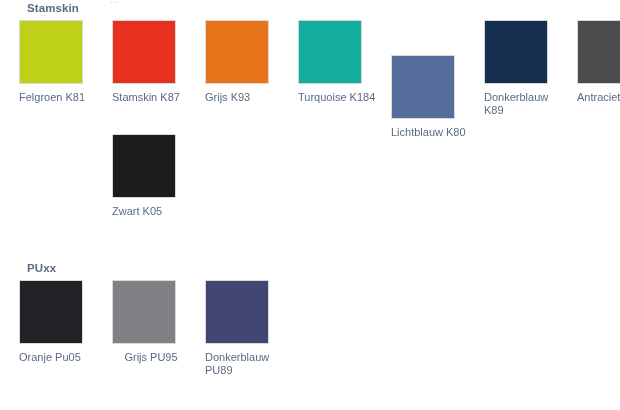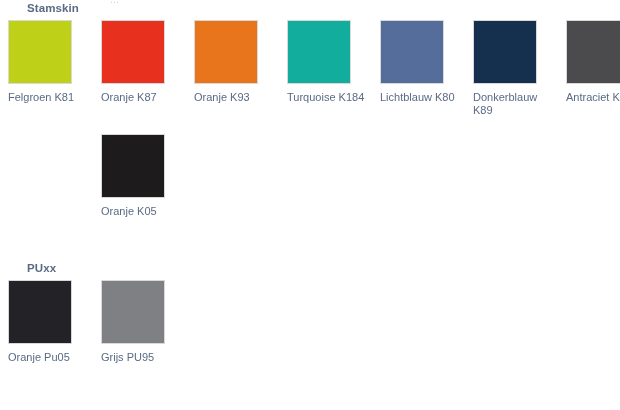--- a/index.html
+++ b/index.html
@@ -49,21 +49,21 @@
     font-size: 11.5px;
     font-weight: bold;
     color: #5a6a84;
     letter-spacing: .1px;
     white-space: nowrap;
     margin-left: 20px;
   }
 
   .swatch-grid {
     position: absolute;
-    left: 1px;
+    left: 12px;
     top: 18px;
     width: 496px;
   }
 
   .swatch-row {
     position: relative;
     height: 114px;
   }
 
   .swatch-cell {
@@ -100,61 +100,65 @@
       <div class="group" style="top: 2px;">
         <div class="group-title">Stamskin</div>
         <div class="swatch-grid">
           <div class="swatch-row">
             <div class="swatch-cell" style="left: 7px;">
               <div class="swatch-chip" style="background: rgb(190, 209, 24); border-color: rgb(216, 216, 216);"></div>
               <div class="swatch-label">Felgroen K81</div>
             </div>
             <div class="swatch-cell" style="left: 100px;">
               <div class="swatch-chip" style="background: rgb(232, 48, 31); border-color: rgb(216, 216, 216);"></div>
-              <div class="swatch-label">Oranje K87</div>
+              <div class="swatch-label">Stamskin K87</div>
             </div>
             <div class="swatch-cell" style="left: 193px;">
               <div class="swatch-chip" style="background: rgb(232, 116, 28); border-color: rgb(216, 216, 216);"></div>
-              <div class="swatch-label">Oranje K93</div>
+              <div class="swatch-label">Grijs K93</div>
             </div>
             <div class="swatch-cell" style="left: 286px;">
               <div class="swatch-chip" style="background: rgb(19, 173, 157); border-color: rgb(216, 216, 216);"></div>
               <div class="swatch-label">Turquoise K184</div>
             </div>
-            <div class="swatch-cell" style="left: 379px;">
+            <div class="swatch-cell" style="left: 379px; margin-top: 35px;">
               <div class="swatch-chip" style="background: rgb(84, 109, 154); border-color: rgb(216, 216, 216);"></div>
               <div class="swatch-label">Lichtblauw K80</div>
             </div>
             <div class="swatch-cell" style="left: 472px;">
               <div class="swatch-chip" style="background: rgb(21, 48, 79); border-color: rgb(216, 216, 216);"></div>
               <div class="swatch-label">Donkerblauw K89</div>
             </div>
             <div class="swatch-cell" style="left: 565px;">
               <div class="swatch-chip" style="background: rgb(75, 75, 77); border-color: rgb(216, 216, 216);"></div>
               <div class="swatch-label">Antraciet K85</div>
             </div>
           </div>
           <div class="swatch-row">
             <div class="swatch-cell" style="left: 100px;">
               <div class="swatch-chip" style="background: rgb(29, 27, 28); border-color: rgb(216, 216, 216);"></div>
-              <div class="swatch-label">Oranje K05</div>
+              <div class="swatch-label">Zwart K05</div>
             </div>
           </div>
         </div>
       </div>
       <div class="group" style="top: 262px;">
         <div class="group-title">PUxx</div>
         <div class="swatch-grid">
           <div class="swatch-row">
             <div class="swatch-cell" style="left: 7px;">
               <div class="swatch-chip" style="background: rgb(35, 34, 39); border-color: rgb(216, 216, 216);"></div>
               <div class="swatch-label">Oranje Pu05</div>
             </div>
-            <div class="swatch-cell" style="left: 100px;">
+            <div class="swatch-cell" style="left: 100px; text-align: center;">
               <div class="swatch-chip" style="background: rgb(126, 128, 132); border-color: rgb(216, 216, 216);"></div>
               <div class="swatch-label">Grijs PU95</div>
+            </div>
+            <div class="swatch-cell" style="left: 193px;">
+              <div class="swatch-chip" style="background: rgb(67, 69, 115); border-color: rgb(216, 216, 216);"></div>
+              <div class="swatch-label">Donkerblauw PU89</div>
             </div>
           </div>
         </div>
       </div>
     </div>
 
 </div>
 
 </body></html>

